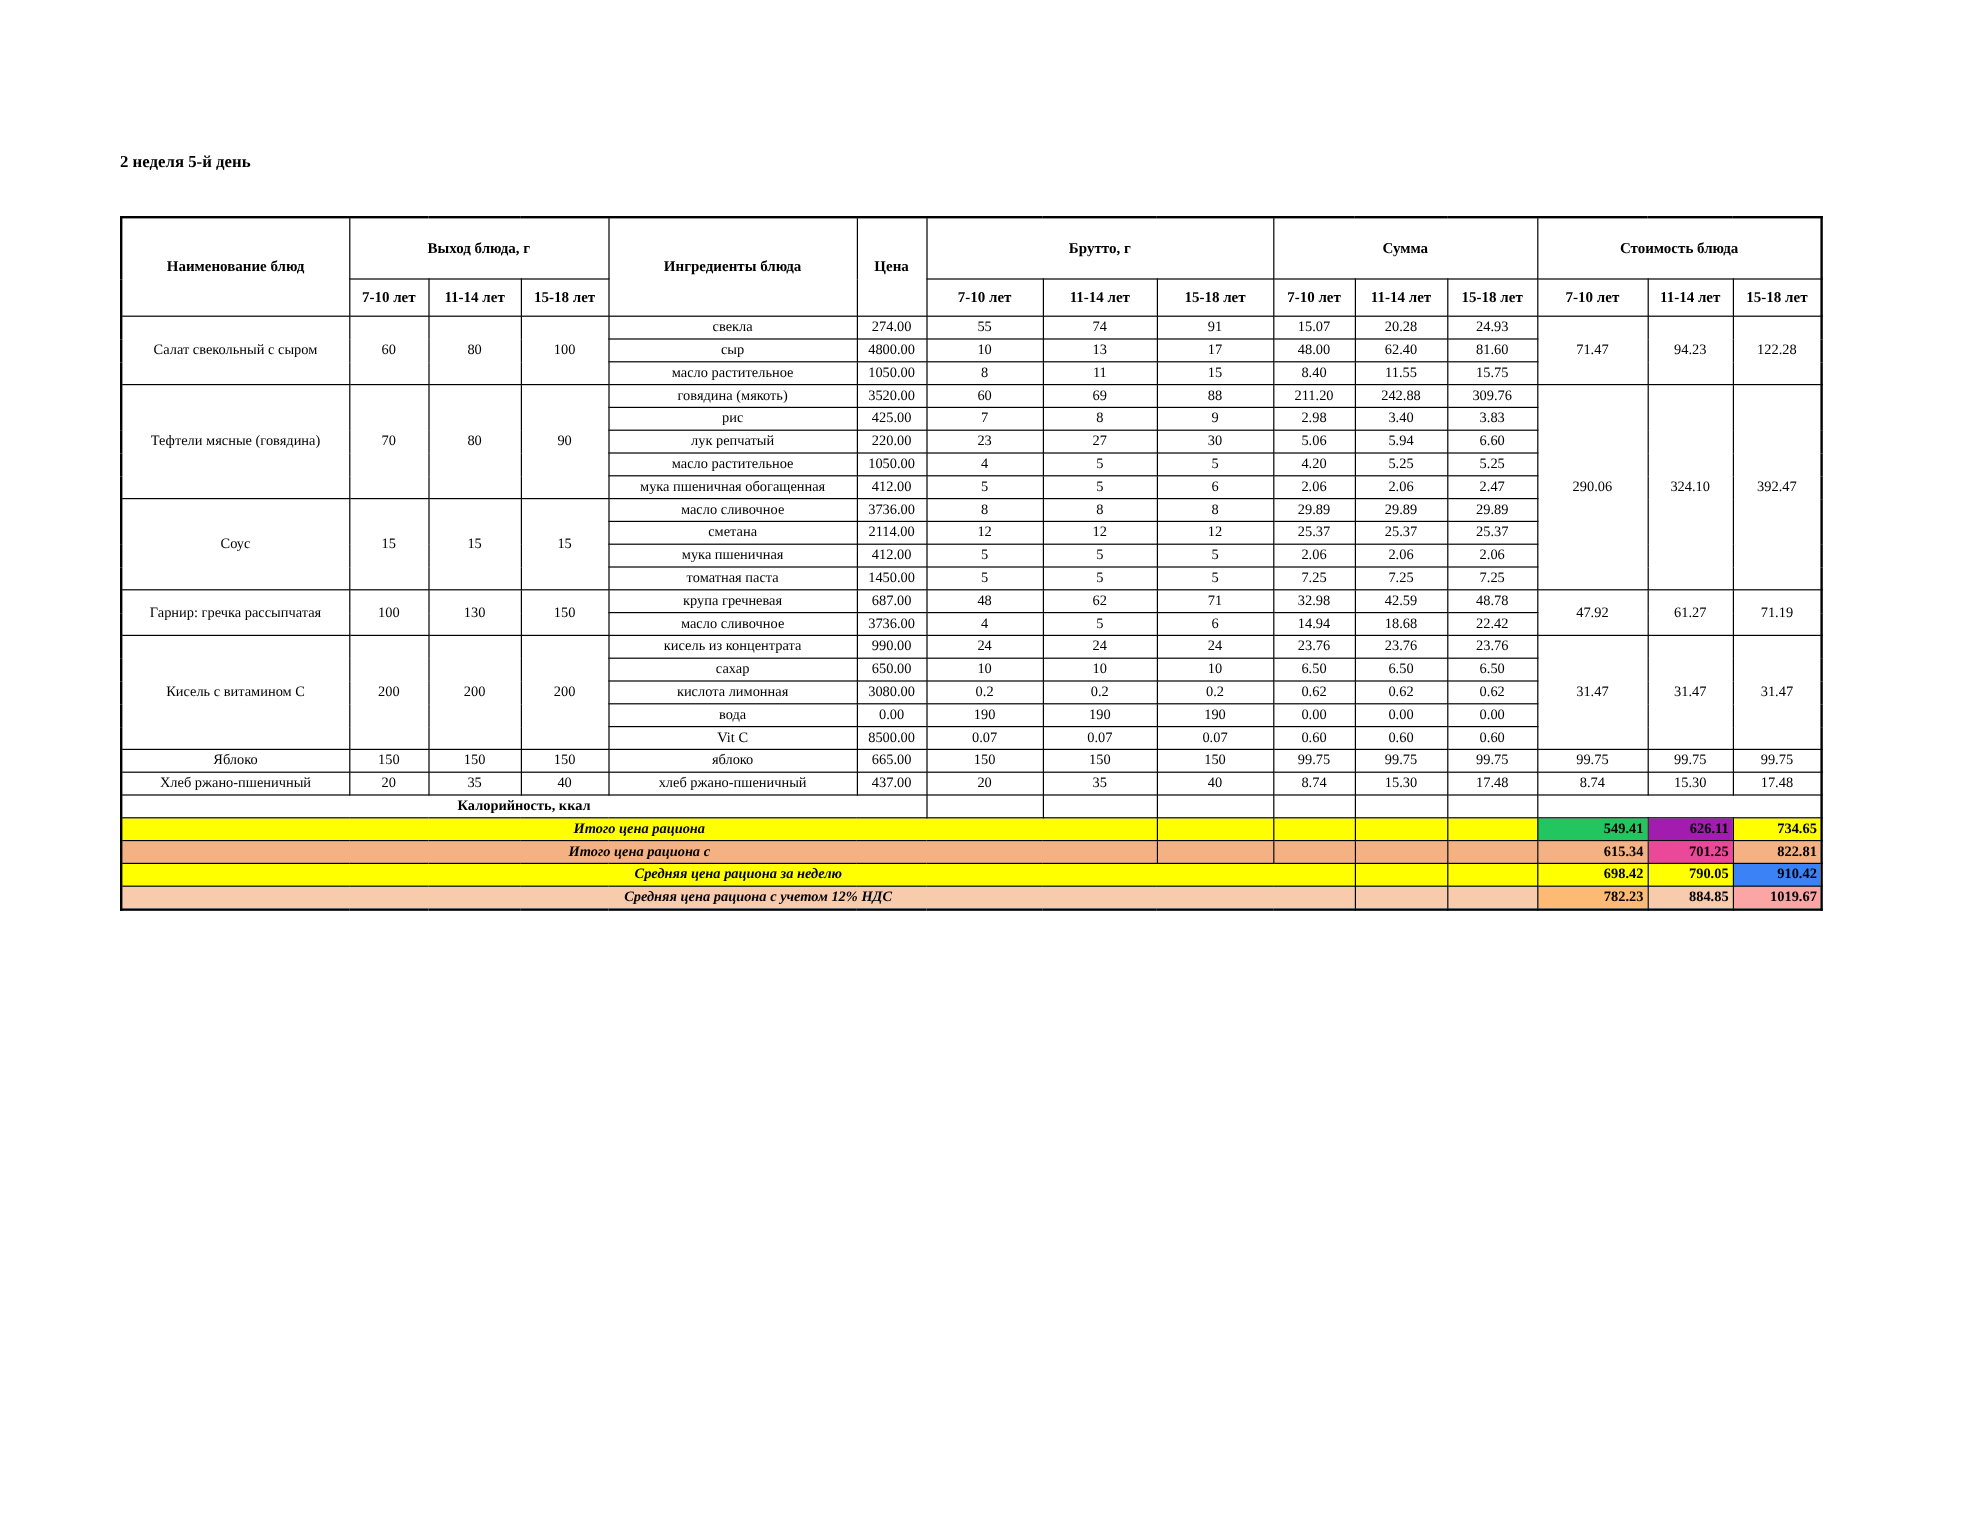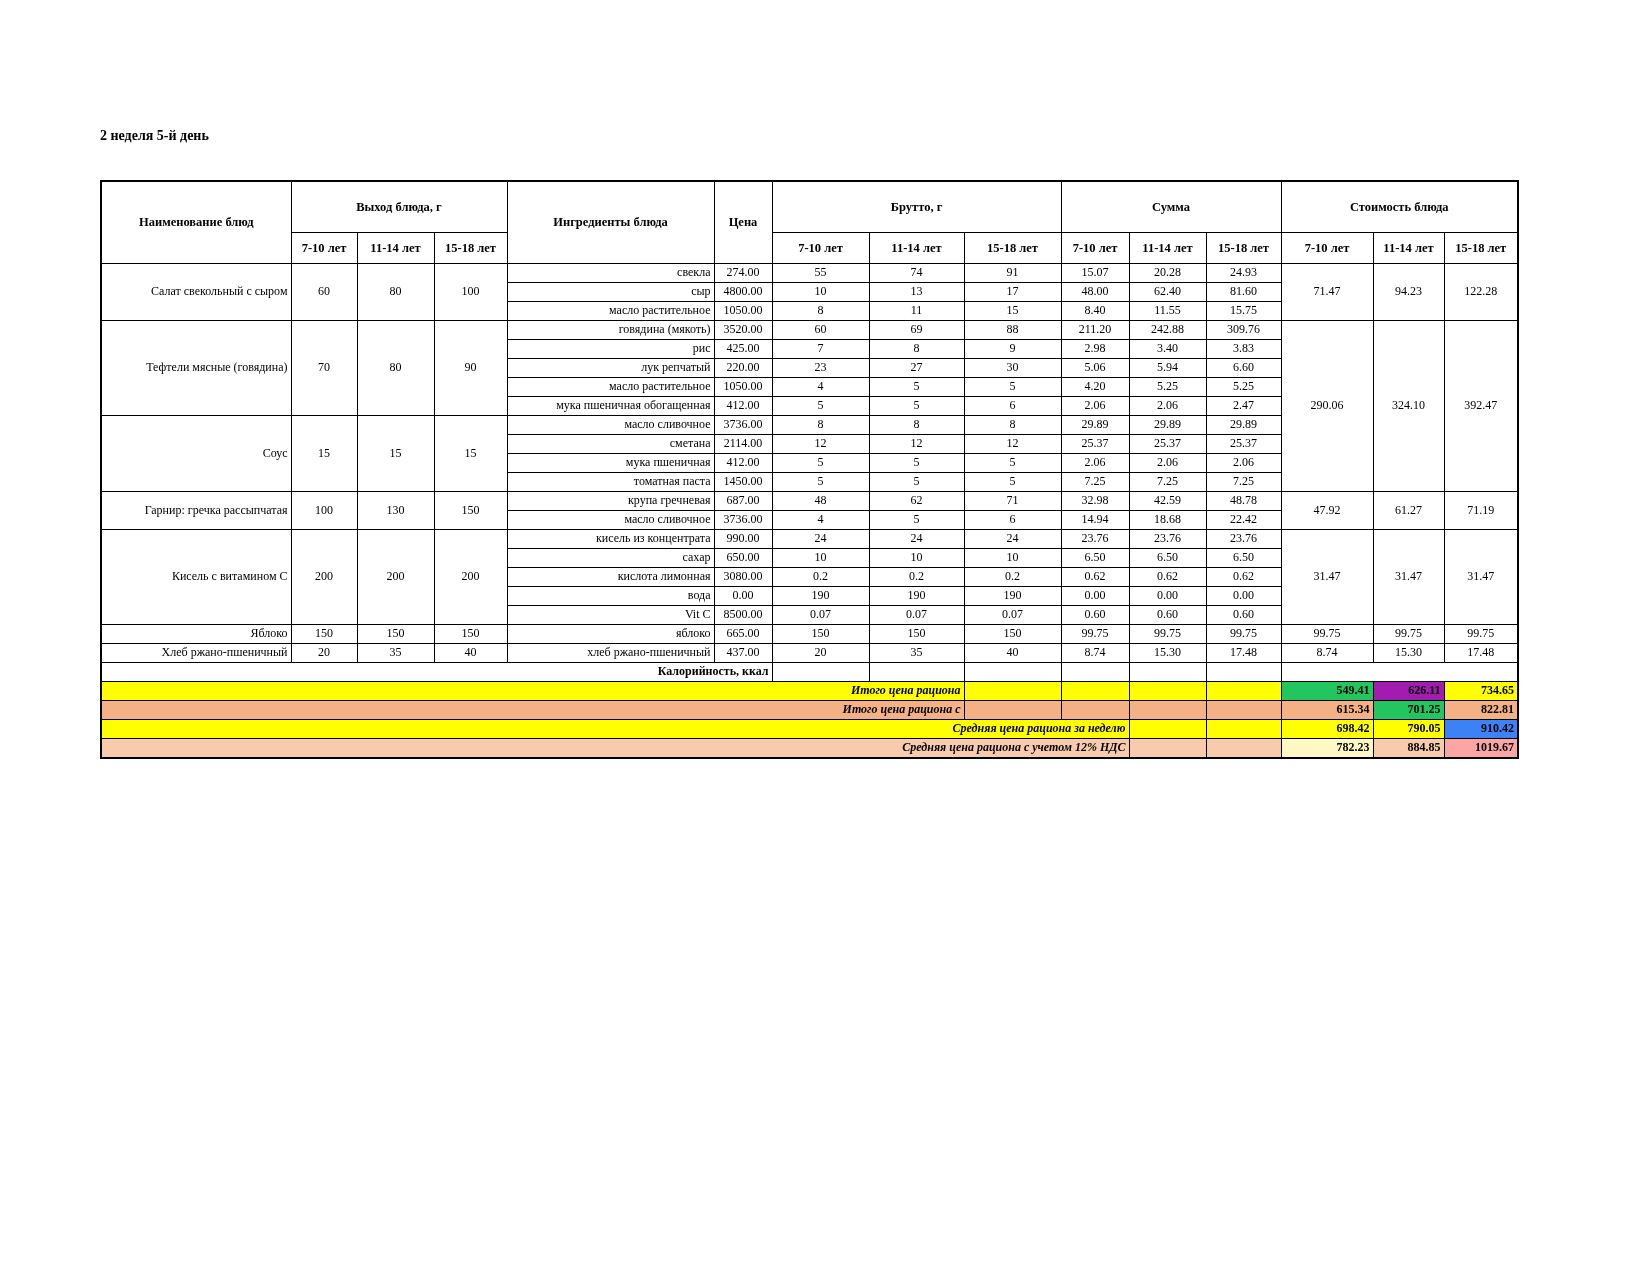--- a/index.html
+++ b/index.html
@@ -21,21 +21,21 @@
     font-size:12px; line-height:1.15;
     padding:0 3px; height:18px;
     overflow:hidden; white-space:nowrap;
     vertical-align:middle;
   }
   table.menu th { font-weight:bold; font-size:12.5px; white-space:normal; }
   tr.h1 th { height:50px; }
   tr.h2 th { height:30px; }
   td.c { text-align:center; }
   td.r { text-align:right; }
-  td.l { text-align:right; }
+  td.l { text-align:center; }
   td.top { vertical-align:top; padding-top:1px; }
   td.bold { font-weight:bold; }
   td.bi { font-weight:bold; font-style:italic; }
 </style>
 </head>
 <body>
 
 <div class="page">
   <div class="title">2 неделя 5-й день</div>
 
@@ -359,34 +359,34 @@
           <td class="r bold" style="background: #a21caf;">626.11</td>
           <td class="r bold" style="background: rgb(255, 255, 0);">734.65</td>
         </tr>
         <tr>
           <td class="l bi" colspan="8" style="background: rgb(244, 177, 131);">Итого цена рациона с</td>
           <td class="c" style="background: rgb(244, 177, 131);"></td>
           <td class="c" style="background: rgb(244, 177, 131);"></td>
           <td class="c" style="background: rgb(244, 177, 131);"></td>
           <td class="c" style="background: rgb(244, 177, 131);"></td>
           <td class="r bold" style="background: rgb(244, 177, 131);">615.34</td>
-          <td class="r bold" style="background: #22c55e;">701.25</td>
+          <td class="r bold" style="background: #ec4899;">701.25</td>
           <td class="r bold" style="background: rgb(244, 177, 131);">822.81</td>
         </tr>
         <tr>
           <td class="l bi" colspan="10" style="background: rgb(255, 255, 0);">Средняя цена рациона за неделю</td>
           <td class="c" style="background: rgb(255, 255, 0);"></td>
           <td class="c" style="background: rgb(255, 255, 0);"></td>
           <td class="r bold" style="background: rgb(255, 255, 0);">698.42</td>
           <td class="r bold" style="background: rgb(255, 255, 0);">790.05</td>
           <td class="r bold" style="background: #3b82f6;">910.42</td>
         </tr>
         <tr>
           <td class="l bi" colspan="10" style="background: rgb(248, 203, 173); padding-left: 36px;">Средняя цена рациона с учетом 12% НДС</td>
           <td class="c" style="background: rgb(248, 203, 173);"></td>
           <td class="c" style="background: rgb(248, 203, 173);"></td>
-          <td class="r bold" style="background: #fef9c3;">782.23</td>
+          <td class="r bold" style="background: #fdba74;">782.23</td>
           <td class="r bold" style="background: rgb(248, 203, 173);">884.85</td>
           <td class="r bold" style="background: #fca5a5;">1019.67</td>
         </tr>
       </tbody>
   </table>
 </div>
 
 </body></html>

